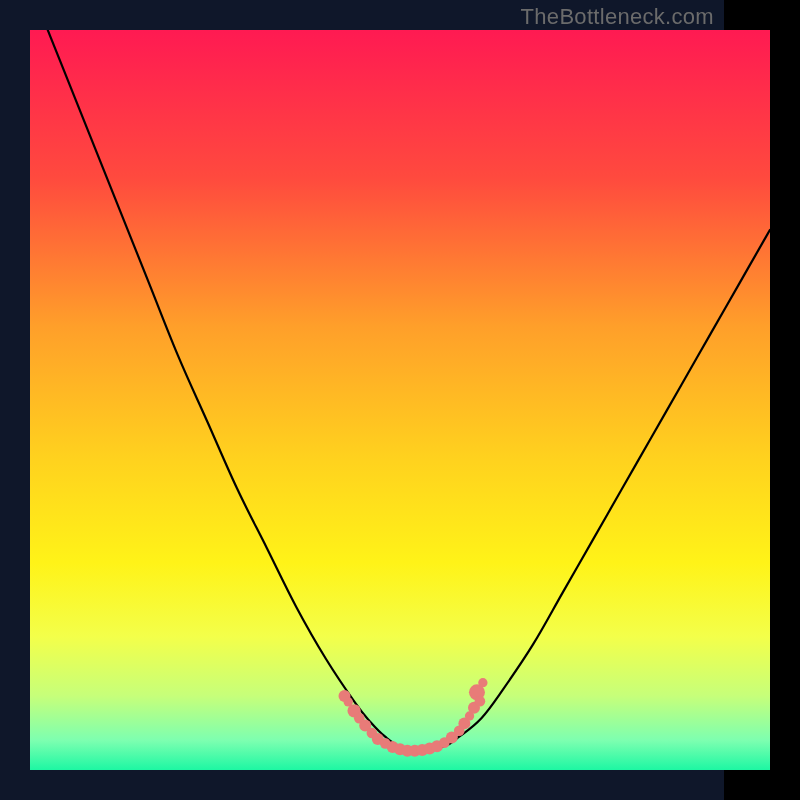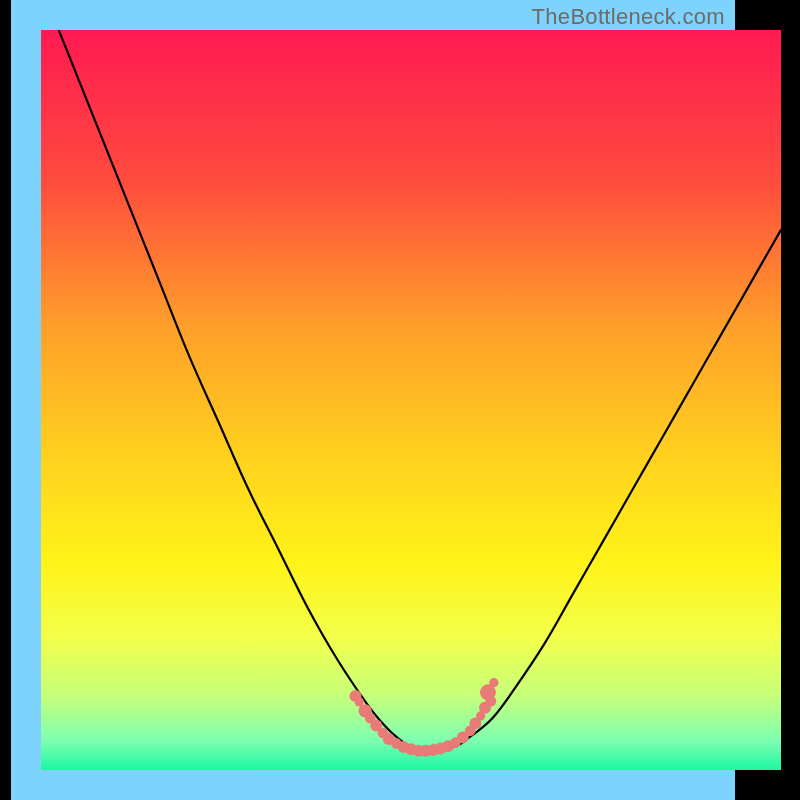--- a/index.html
+++ b/index.html
@@ -6,23 +6,23 @@
     margin: 0;
     padding: 0;
     width: 800px;
     height: 800px;
     background: #000;
     overflow: hidden;
     font-family: Arial, Helvetica, sans-serif;
   }
   .frame {
     position: absolute;
-    left: 11px; top: 0;
+    left: 0; top: 0;
     width: 724px; height: 800px;
-    background: #7dd3fc;
+    background: #0f172a;
   }
   .attribution {
     position: absolute;
     top: 4px;
     right: 10px;
     color: #6b6b6b;
     font-size: 22px;
     letter-spacing: 0.3px;
     font-weight: 400;
     user-select: none;

